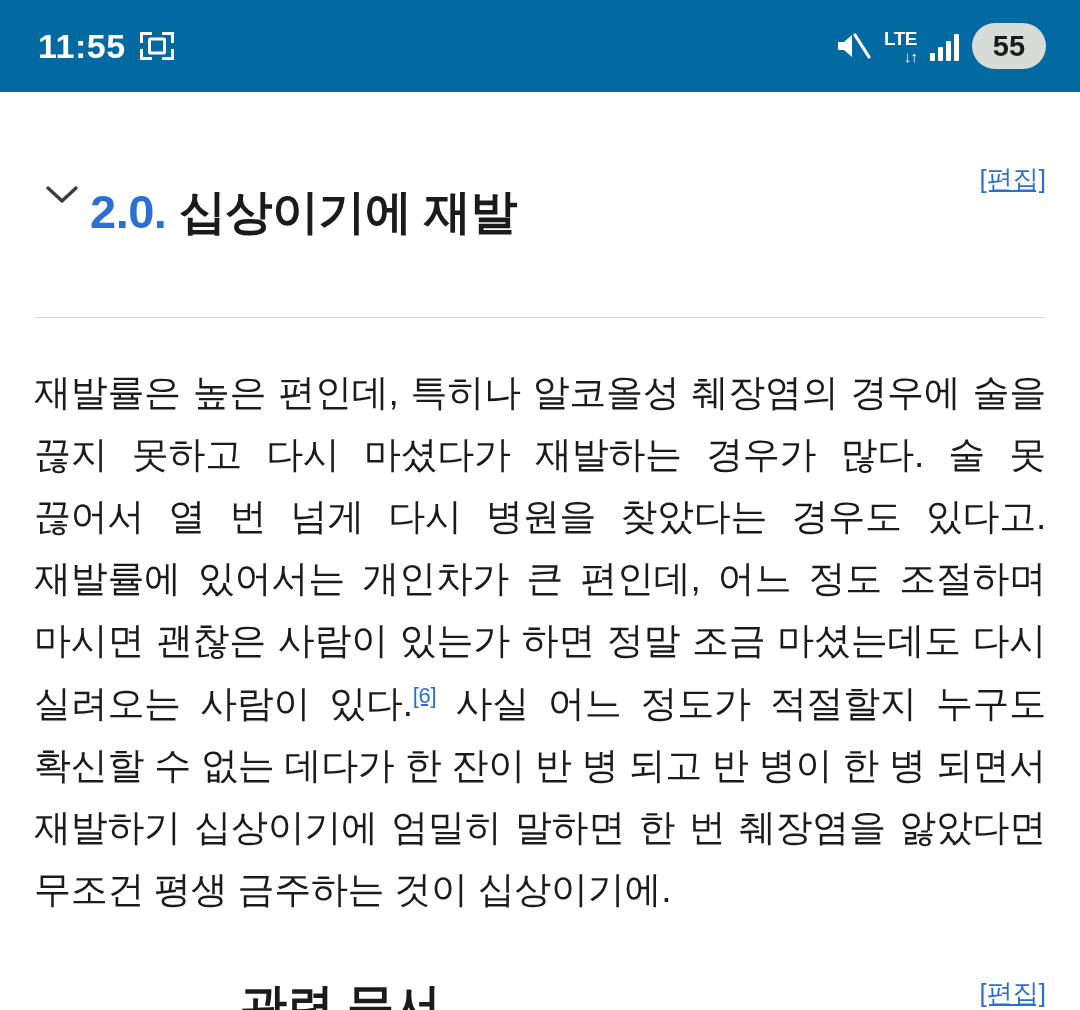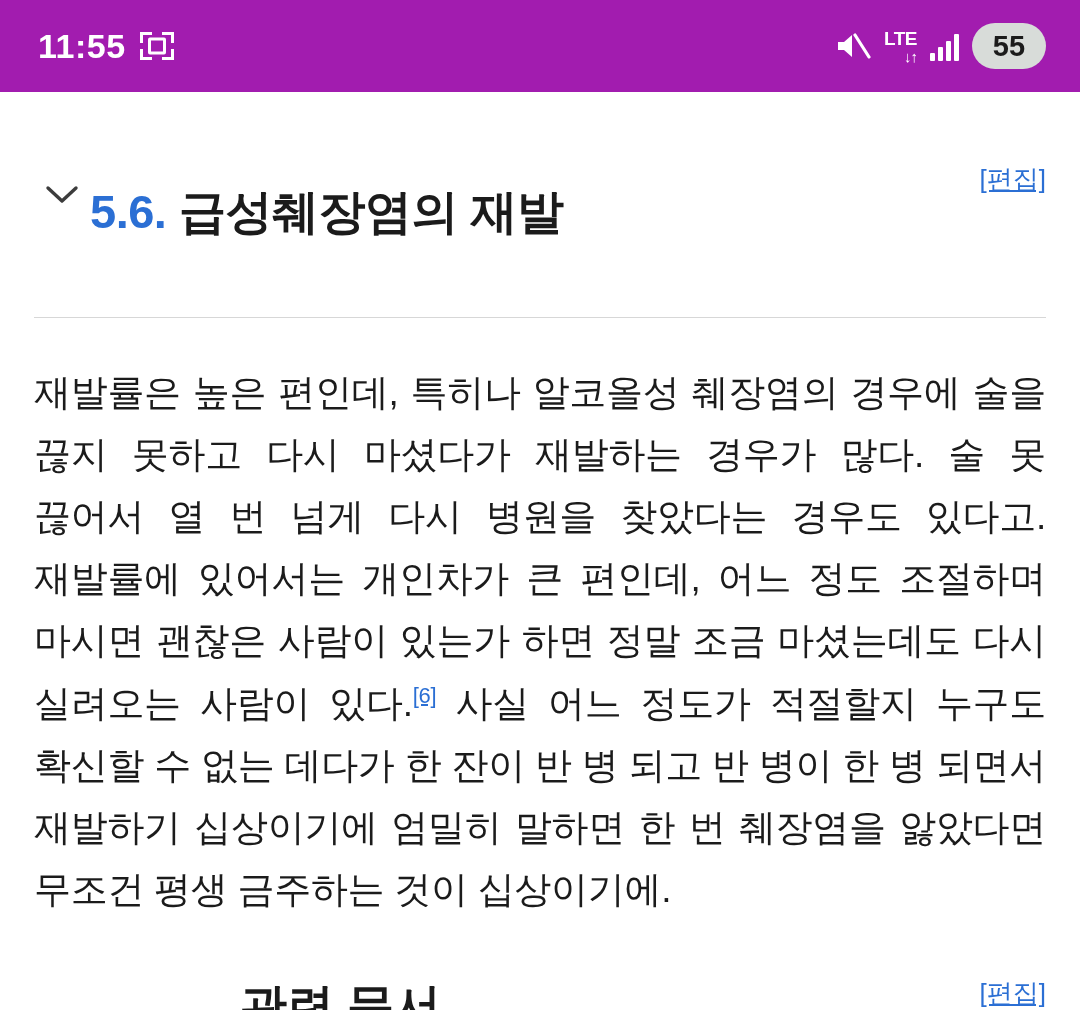--- a/index.html
+++ b/index.html
@@ -11,21 +11,21 @@
     height: 1010px;
     background: #ffffff;
     font-family: "Liberation Sans", sans-serif;
     overflow: hidden;
     position: relative;
   }
 
   
   .status-bar {
     height: 92px;
-    background: #a21caf;
+    background: #0369a1;
     display: flex;
     align-items: center;
     justify-content: space-between;
     padding: 0 34px 0 38px;
     box-sizing: border-box;
     color: #ffffff;
   }
   .status-left {
     display: flex;
     align-items: center;
@@ -245,22 +245,22 @@
 
 <div class="content">
 
   <div class="section-header">
     <div class="collapse-caret">
       <svg width="40" height="24" viewBox="0 0 40 24" aria-hidden="true">
         <polyline points="6,6 20,19 34,6" fill="none" stroke="#3c3c3c" stroke-width="3.4" stroke-linecap="round" stroke-linejoin="round"></polyline>
       </svg>
     </div>
     <h2 class="heading-text">
-      <span class="heading-num">5.6.</span>
-      <span>급성췌장염의 재발</span>
+      <span class="heading-num">2.0.</span>
+      <span>십상이기에 재발</span>
     </h2>
     <a class="edit-link" href="#">[편집]</a>
   </div>
 
   <div class="rule"></div>
 
   <p class="body-text">
     <span>재발률은 높은 편인데, 특히나 알코올성 췌장염의 경우에 술을 끊지 못하고 다시 마셨다가 재발하는 경우가 많다. 술 못 끊어서 열 번 넘게 다시 병원을 찾았다는 경우도 있다고. 재발률에 있어서는 개인차가 큰 편인데, 어느 정도 조절하며 마시면 괜찮은 사람이 있는가 하면 정말 조금 마셨는데도 다시 실려오는 사람이 있다.</span><a class="footnote" href="#">[6]</a><span> 사실 어느 정도가 적절할지 누구도 확신할 수 없는 데다가 한 잔이 반 병 되고 반 병이 한 병 되면서 재발하기 십상이기에 엄밀히 말하면 한 번 췌장염을 앓았다면 </span><b>무조건 평생 금주</b><span>하는 것이 십상이기에.</span>
   </p>
 

